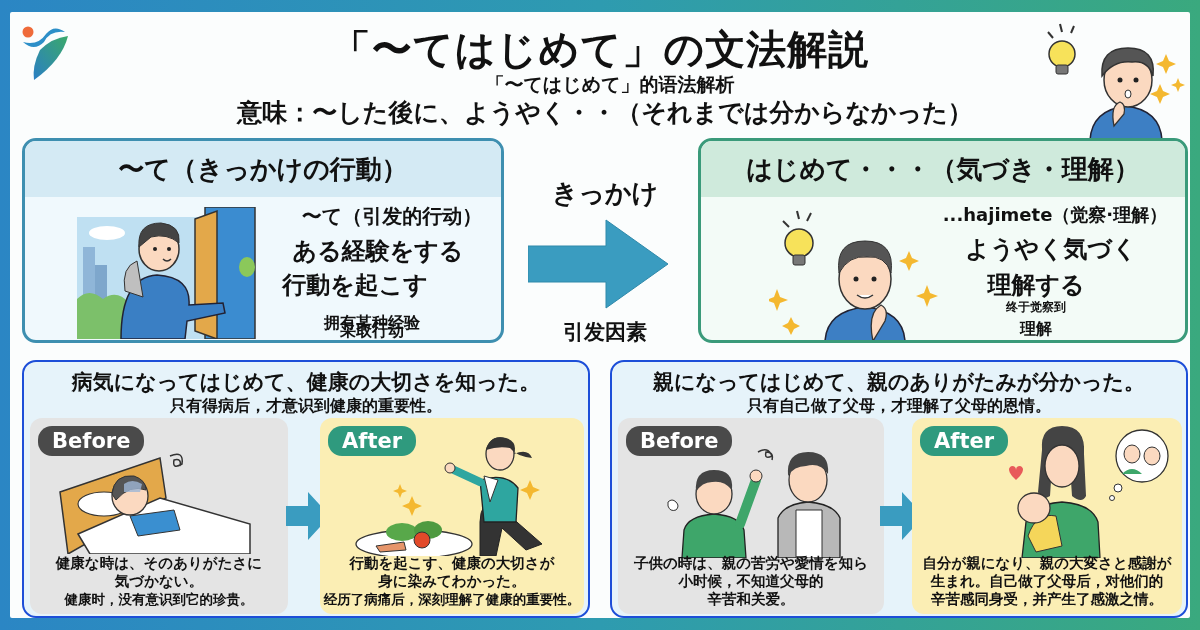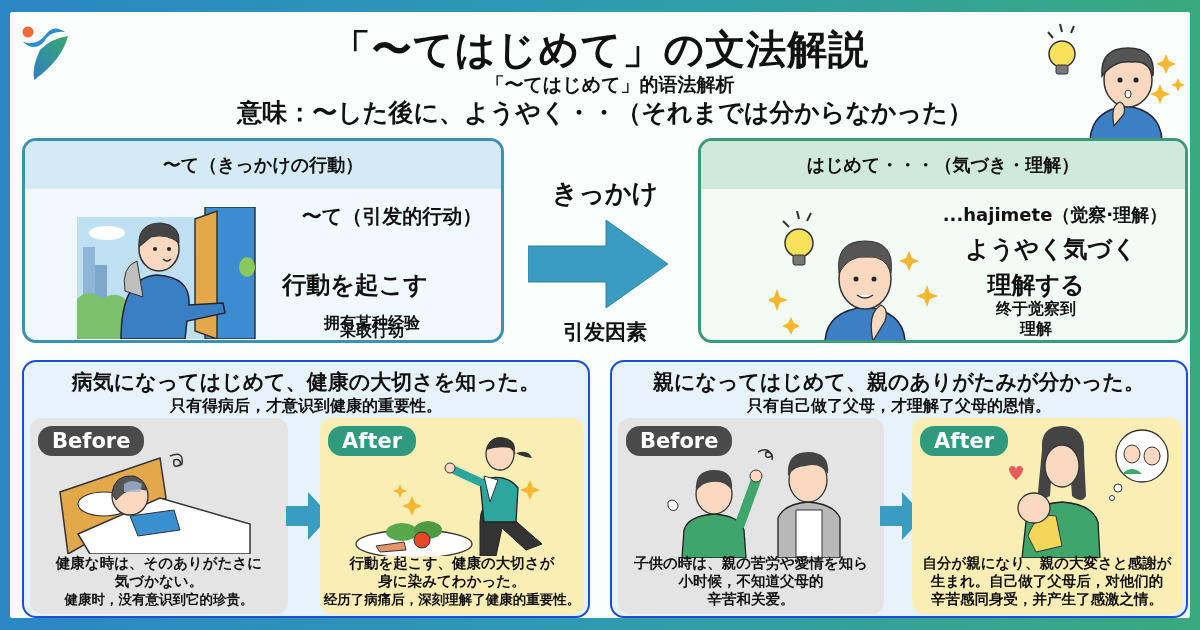--- a/index.html
+++ b/index.html
@@ -29,22 +29,22 @@
     font-size: 25px; font-weight: bold; padding-left: 10px;
   }
   .hdr-person { position: absolute; left: 1040px; top: 18px; width: 150px; height: 122px; }
 
   
   .panel {
     position: absolute; border-radius: 14px; overflow: hidden;
     border: 3px solid #3e8fb0; background: #f0f9fd;
   }
   .panel .phead {
-    height: 48px; display: flex; align-items: center; justify-content: center;
-    font-size: 18px; font-weight: bold;
+    height: 56px; display: flex; align-items: center; justify-content: center;
+    font-size: 26px; font-weight: bold;
   }
   .panel-left { left: 22px; top: 138px; width: 482px; height: 205px; }
   .panel-left .phead { background: #d4eaf4; }
   .panel-right { left: 698px; top: 138px; width: 490px; height: 205px; border-color: #3a9a7a; background: #f3fbf7; }
   .panel-right .phead { background: #cfeadc; }
   .panel .illus { position: absolute; }
   .ptext { position: absolute; text-align: center; font-weight: bold; }
 
   .mid-label-top { position: absolute; left: 540px; top: 176px; width: 130px; text-align:center; font-size: 26px; font-weight: bold; }
   .mid-label-bot { position: absolute; left: 540px; top: 318px; width: 130px; text-align:center; font-size: 21px; font-weight: bold; }
@@ -132,20 +132,21 @@
     <ellipse cx="170" cy="60" rx="8" ry="10" fill="#8bc85a"></ellipse>
     <path d="M44 132 Q44 70 80 68 Q114 70 112 98 L146 96 L148 106 L110 114 L108 132Z" fill="#3a7fc4" stroke="#223" stroke-width="1.5"></path>
     <path d="M48 84 Q44 60 60 54 L66 90 Z" fill="#bfbfbf" stroke="#333"></path>
     <ellipse cx="82" cy="42" rx="20" ry="22" fill="#fbd9c0" stroke="#333" stroke-width="1.5"></ellipse>
     <path d="M62 40 Q60 16 84 16 Q104 18 102 36 Q90 26 74 30 Z" fill="#444" stroke="#333"></path>
     <circle cx="78" cy="42" r="2" fill="#222"></circle>
       <circle cx="92" cy="42" r="2" fill="#222"></circle>
     <path d="M86 52 Q90 56 94 52" stroke="#333" fill="none" stroke-width="1.5"></path>
   </svg>
   <div class="ptext" style="left:262px; top:62px; width:210px; font-size:20px;">〜て（引发的行动）</div>
+  <div class="ptext" style="left:248px; top:94px; width:210px; font-size:24px;">ある経験をする</div>
   <div class="ptext" style="left:230px; top:128px; width:200px; font-size:24px;">行動を起こす</div>
   <div class="ptext" style="left:262px; top:160px; width:170px; font-size:16px;margin-top:12px;">拥有某种经验</div>
   <div class="ptext" style="left:262px; top:180px; width:170px; font-size:16px;">采取行动</div>
 </div>
 
 <div class="mid-label-top">きっかけ</div>
 <svg class="mid-arrow" viewBox="0 0 144 96">
   <path d="M0 30 L78 30 L78 4 L140 48 L78 92 L78 66 L0 66Z" fill="#3a9cc0" stroke="#2f89aa" stroke-width="1"></path>
 </svg>
 <div class="mid-label-bot">引发因素</div>
@@ -166,21 +167,21 @@
     <ellipse cx="96" cy="78" rx="26" ry="30" fill="#fbd9c0" stroke="#333" stroke-width="1.5"></ellipse>
     <path d="M70 72 Q66 40 96 40 Q126 40 122 72 Q116 54 98 56 Q80 54 70 72Z" fill="#555" stroke="#333"></path>
     <circle cx="87" cy="78" r="2.5" fill="#222"></circle>
       <circle cx="105" cy="78" r="2.5" fill="#222"></circle>
     <path d="M88 94 Q96 100 104 94" stroke="#333" fill="#fff" stroke-width="1.5"></path>
     <path d="M104 140 Q98 112 112 104 Q120 108 116 120 Z" fill="#fbd9c0" stroke="#333" stroke-width="1.3"></path>
   </svg>
   <div class="ptext" style="left:222px; top:62px; width:264px; font-size:18px;">...hajimete（觉察·理解）</div>
   <div class="ptext" style="left:250px; top:92px; width:200px; font-size:24px;">ようやく気づく</div>
   <div class="ptext" style="left:260px; top:128px; width:150px; font-size:24px;">理解する</div>
-  <div class="ptext" style="left:270px; top:158px; width:130px; font-size:16px;">终于觉察到</div>
+  <div class="ptext" style="left:270px; top:158px; width:130px; font-size:12px;">终于觉察到</div>
   <div class="ptext" style="left:270px; top:178px; width:130px; font-size:16px;">理解</div>
 </div>
 
 <div class="section sec-left">
   <div class="sec-head">
     <div class="jp">病気になってはじめて、健康の大切さを知った。</div>
     <div class="cn">只有得病后，才意识到健康的重要性。</div>
   </div>
   <div class="card before" style="left:6px; width:258px;">
     <div class="badge b">Before</div>

